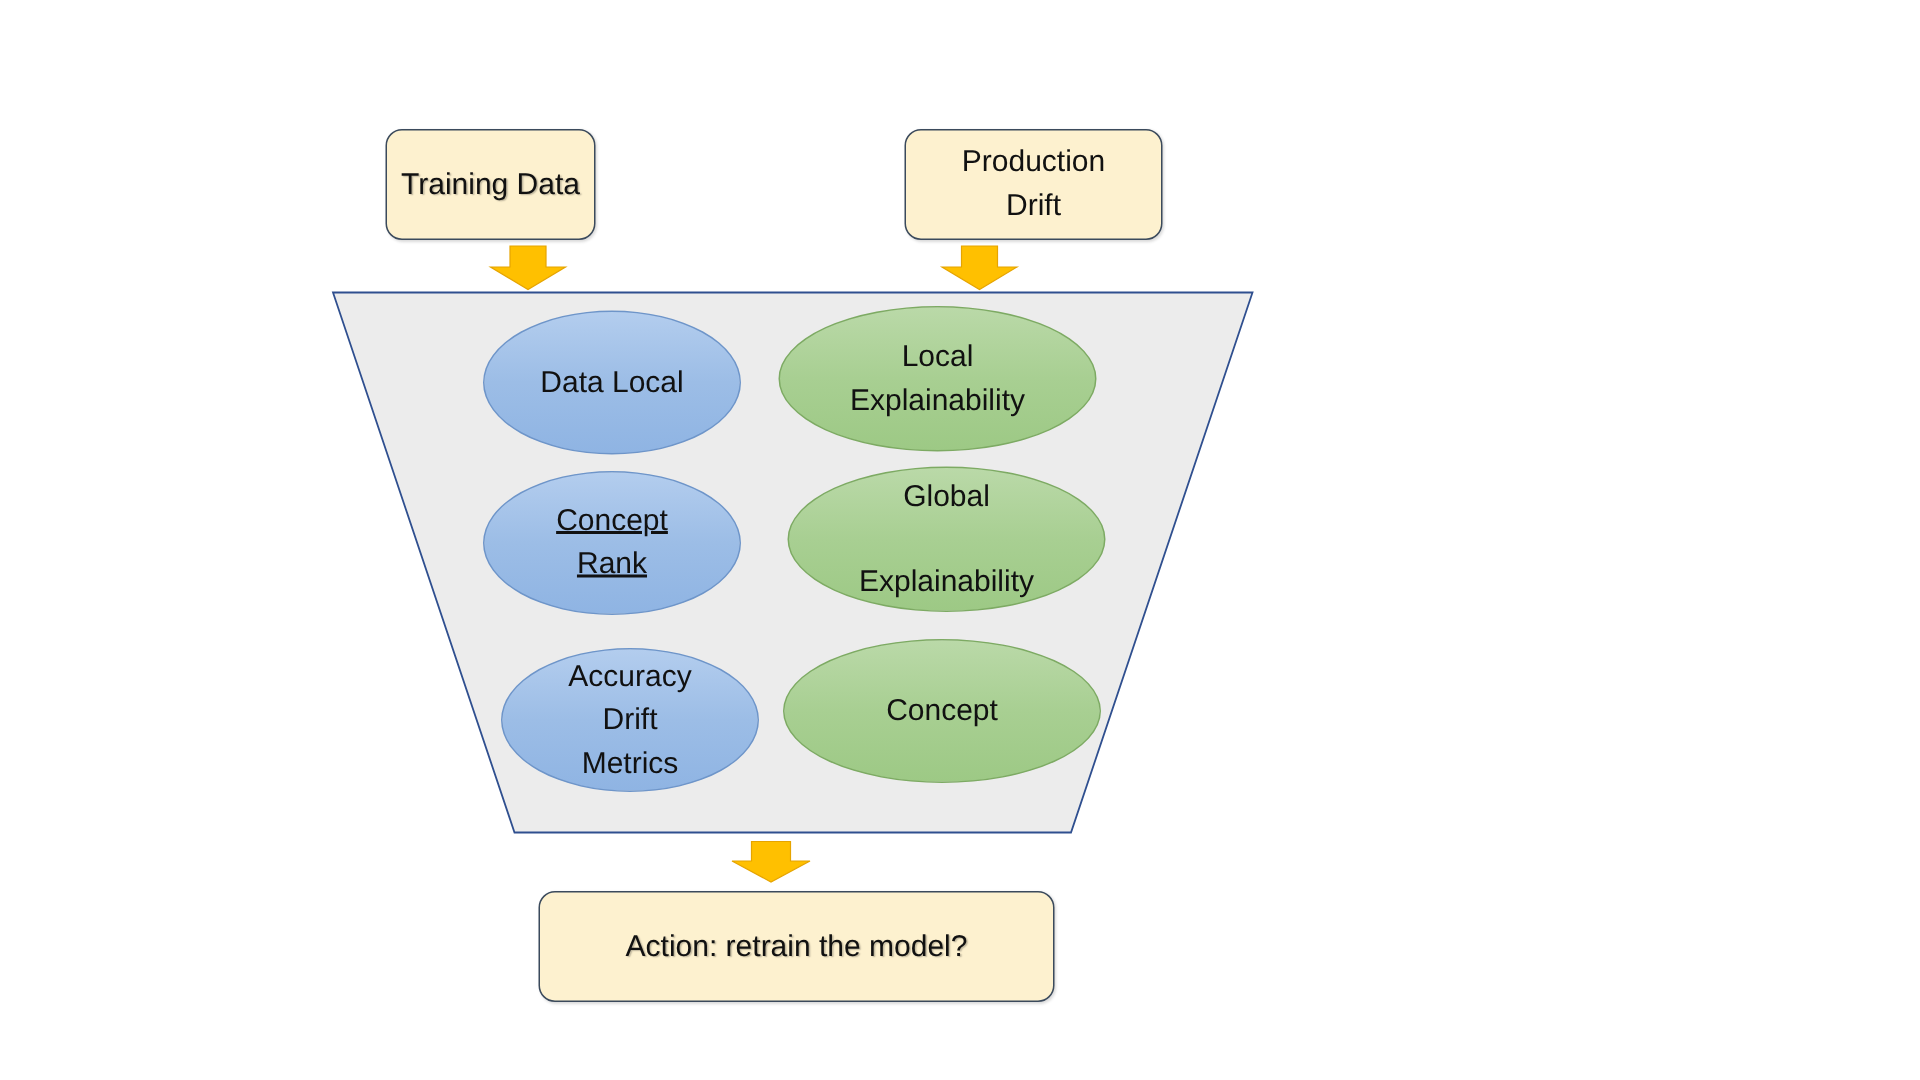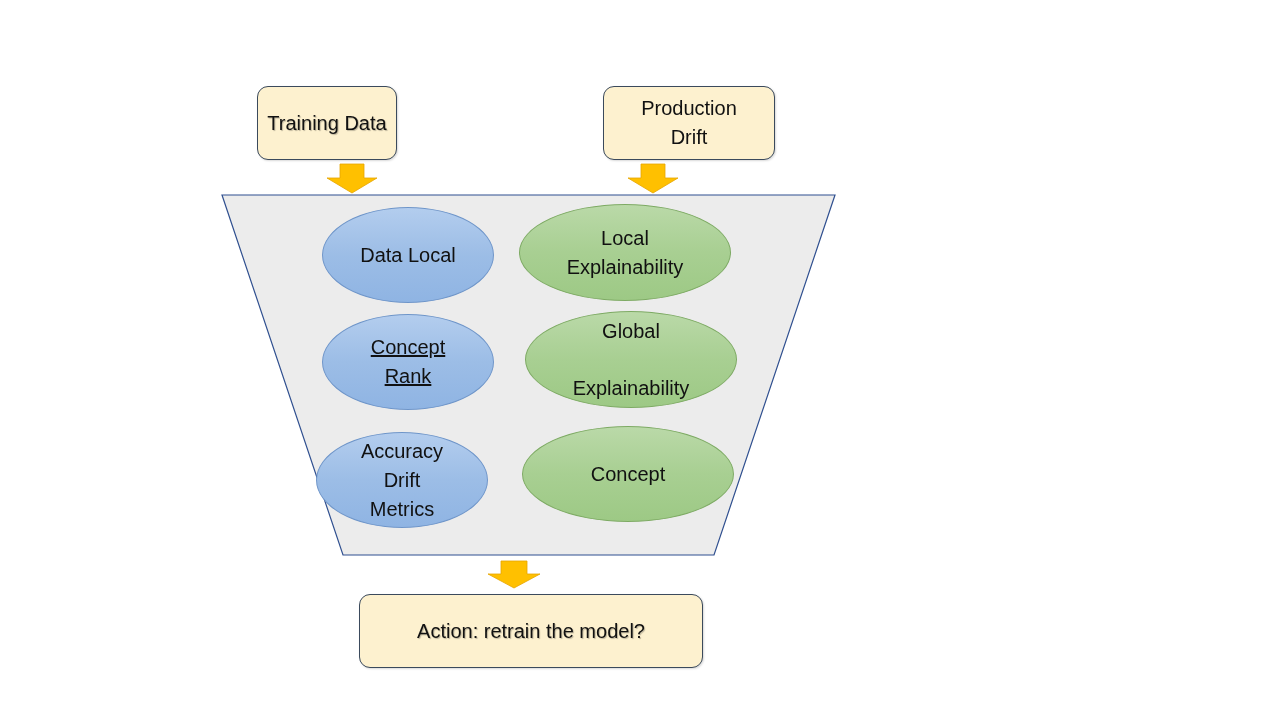--- a/index.html
+++ b/index.html
@@ -56,21 +56,21 @@
       background: linear-gradient(180deg, #b3cdee 0%, #9cbde6 50%, #8fb4e3 100%);
       border: 1px solid #6e95c9;
     }
     .ellipse.green {
       background: linear-gradient(180deg, #bad9a8 0%, #a8cf92 50%, #9dc985 100%);
       border: 1px solid #7daa63;
       text-align: center;
     }
     #el-data-drift { left: 322px; top: 207px; width: 172px; height: 96px; }
     #el-concept-drift { left: 322px; top: 314px; width: 172px; height: 96px; text-decoration: underline; }
-    #el-accuracy { left: 316px; top: 432px; width: 172px; height: 96px; }
+    #el-accuracy { left: 334px; top: 432px; width: 172px; height: 96px; }
     #el-local { left: 519px; top: 204px; width: 212px; height: 97px; }
     #el-global { left: 525px; top: 311px; width: 212px; height: 97px; gap: 28px; }
     #el-alerting { left: 522px; top: 426px; width: 212px; height: 96px; }
   </style>
 </head>
 <body>
 
 <svg class="canvas" width="1280" height="720" viewBox="0 0 1280 720">
 
   <polygon points="222,195 835,195 714,555 343,555" fill="#ececec" stroke="#2f4f8f" stroke-width="1.2"></polygon>

